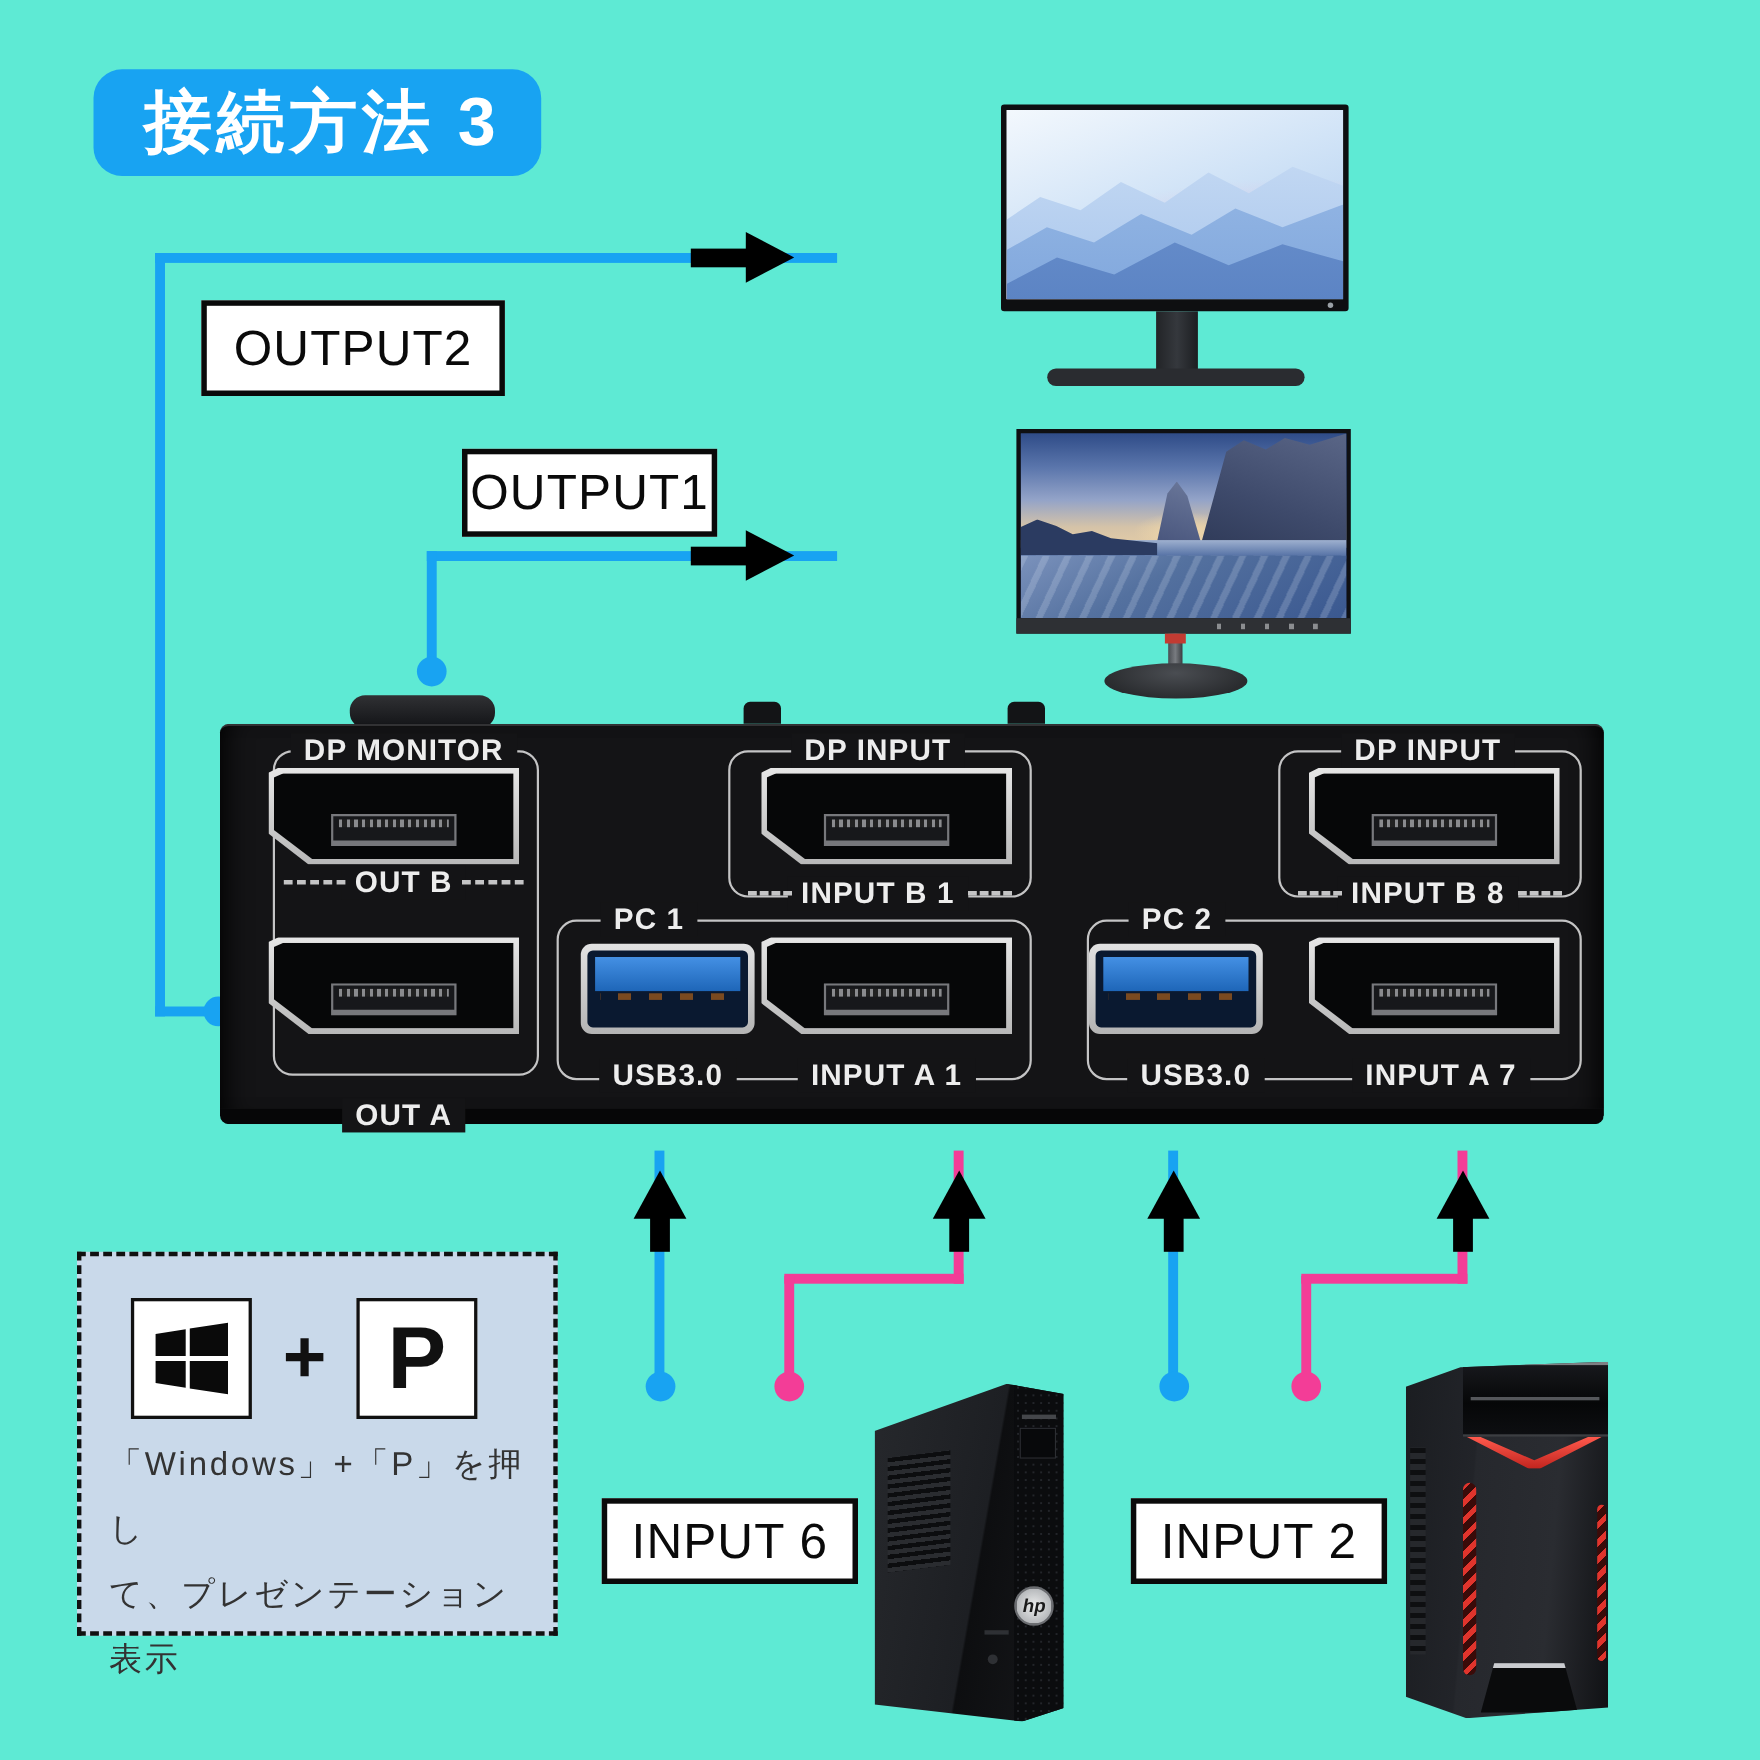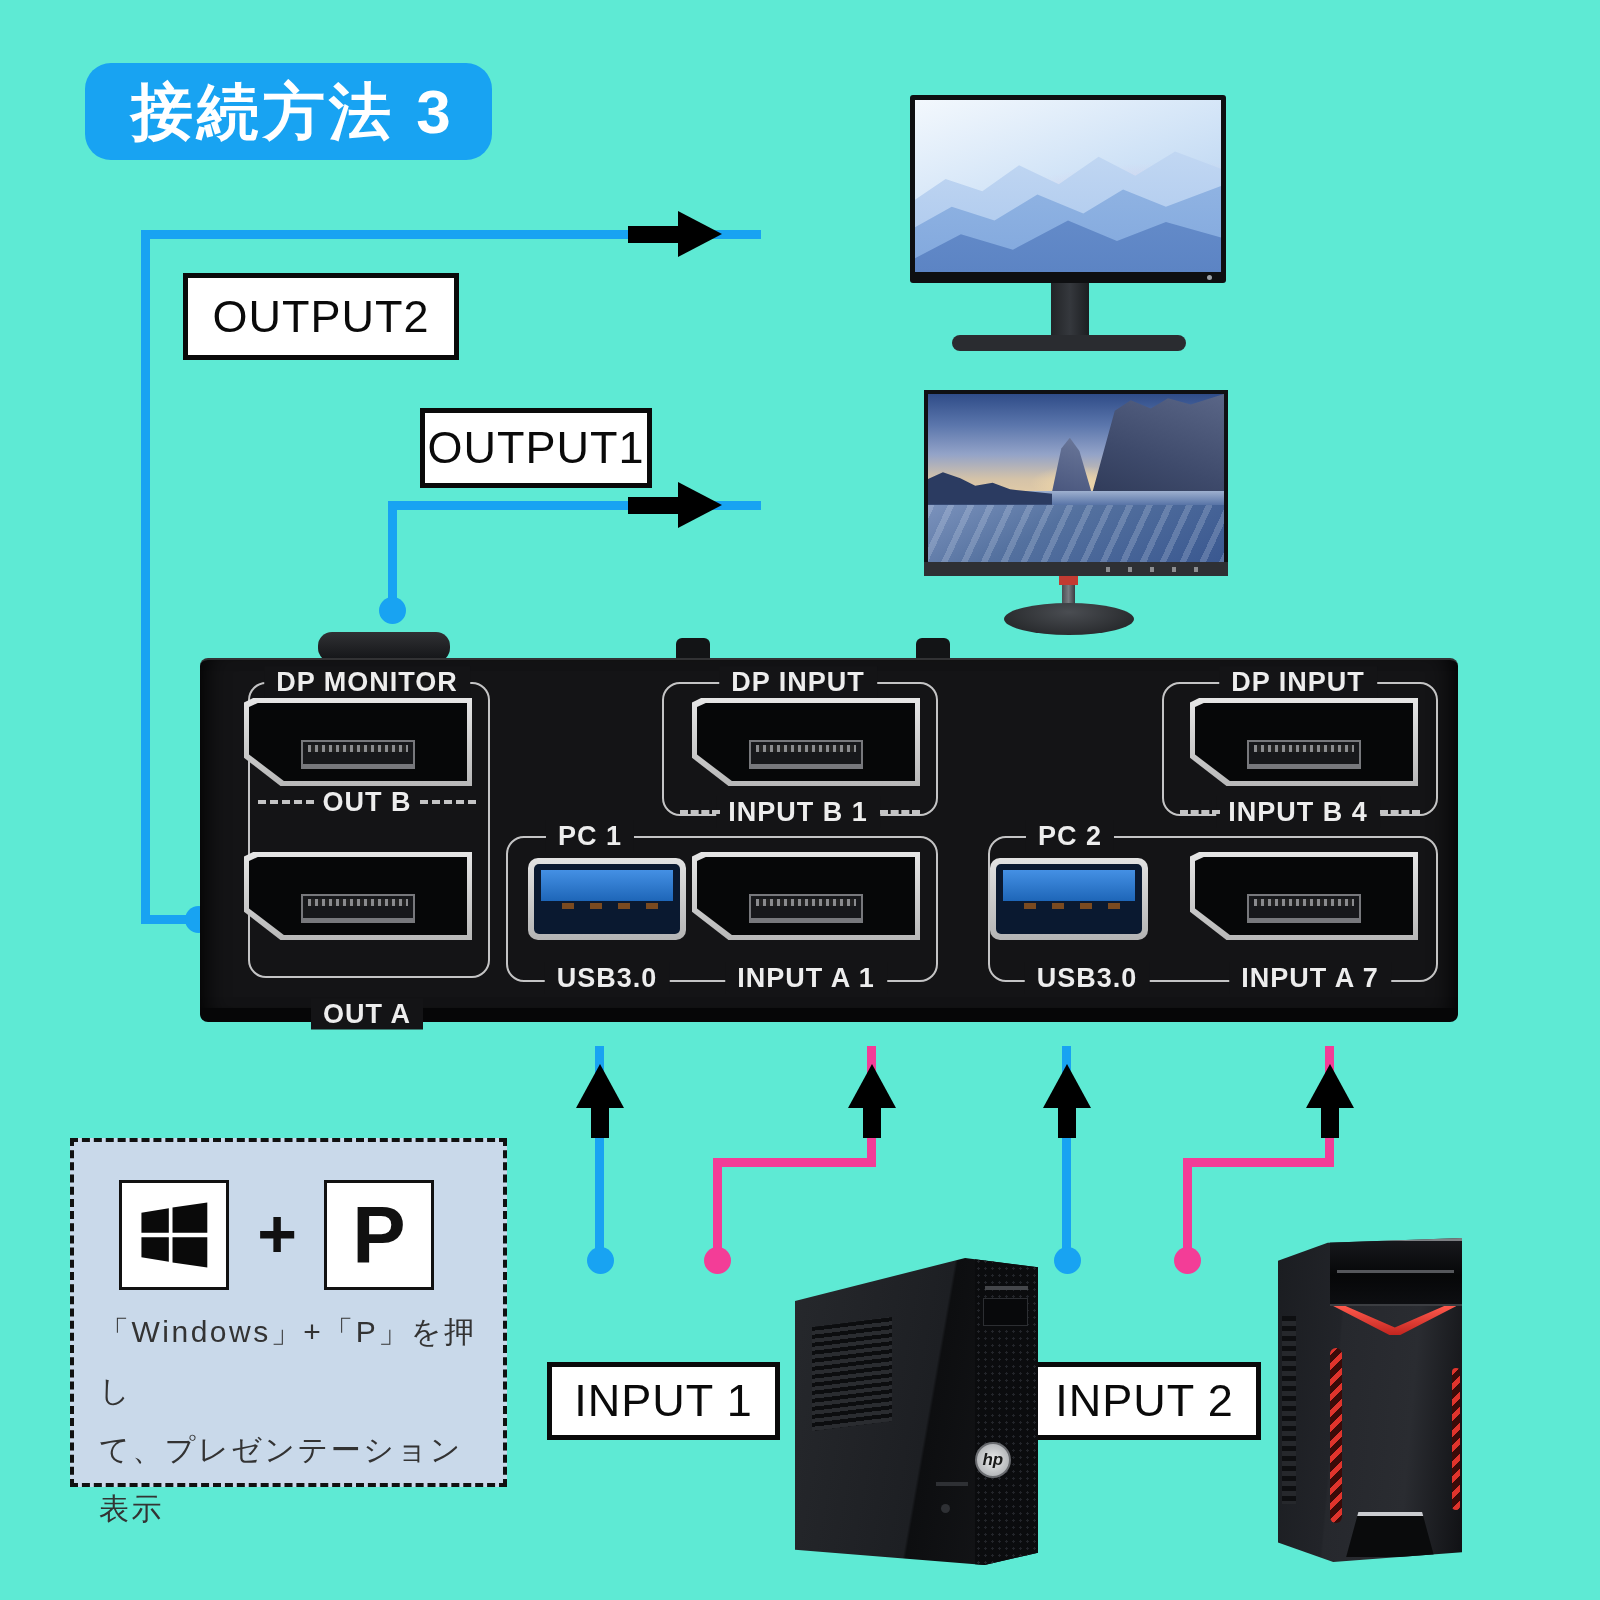--- a/index.html
+++ b/index.html
@@ -117,21 +117,21 @@
   .note{left:70px;top:1138px;width:437px;height:349px;background:#c9d9ea;border:4px dashed #111;box-sizing:border-box;}
   .keybox{position:absolute;width:110px;height:110px;background:#fff;border:3px solid #111;box-sizing:border-box;
           display:flex;align-items:center;justify-content:center;}
   .win-box{left:45px;top:38px;}
   .p-box{left:250px;top:38px;font-size:80px;font-weight:bold;color:#111;}
   .plus{position:absolute;left:163px;top:52px;width:80px;text-align:center;font-size:68px;font-weight:bold;color:#111;}
   .note-text{position:absolute;left:25px;top:160px;width:390px;font-size:30px;color:#333;
              line-height:59px;letter-spacing:2.5px;}
 
   
-  .pc1{left:795px;top:1258px;width:243px;height:307px;
+  .pc1{left:795px;top:1258px;width:172px;height:307px;
        clip-path:polygon(0 14%,70% 0,100% 3%,100% 96%,78% 100%,0 95%);
        background:linear-gradient(100deg,#26282c 0%,#1d1f23 54%,#0d0e10 55%,#17181b 100%);}
   .pc1-vents{position:absolute;left:7%;top:21%;width:33%;height:34%;
              background:repeating-linear-gradient(180deg,#0c0d0f 0 4px,#2a2c30 4px 8px);transform:skewY(-7deg);}
   .pc1-front{position:absolute;right:0;top:0;width:26%;height:100%;
              background:radial-gradient(circle,#23252a 1px,transparent 1.3px) 0 0/7px 7px,#0b0c0e;}
   .pc1-slot{position:absolute;right:4%;top:9%;width:18%;height:4px;background:#44464a;}
   .pc1-slot2{position:absolute;right:4%;top:13%;width:18%;height:26px;background:#08090b;border:1px solid #2c2e32;}
   .pc1-logo{position:absolute;left:74%;top:60%;width:36px;height:36px;border-radius:50%;
             background:radial-gradient(#eceded,#9fa2a6);border:2px solid #6a6c70;box-sizing:border-box;
@@ -175,21 +175,21 @@
   <div class="arrR-head" style="left:678px;top:211px;"></div>
 
   <div class="ln blue" style="left:388px;top:501px;width:373px;height:9px;"></div>
   <div class="ln blue" style="left:388px;top:501px;width:9px;height:112px;"></div>
   <div class="dot blue" style="left:379px;top:597px;"></div>
   <div class="arrR-shaft" style="left:628px;top:497px;"></div>
   <div class="arrR-head" style="left:678px;top:482px;"></div>
 
   <div class="abs callout out2">OUTPUT2</div>
   <div class="abs callout out1">OUTPUT1</div>
-  <div class="abs callout in1">INPUT 1</div>
+  <div class="abs callout in1">INPUT 6</div>
   <div class="abs callout in2">INPUT 2</div>
 
   <div class="abs mon1">
     <div class="scr1">
       <div class="ridge r1"></div>
       <div class="ridge r2"></div>
       <div class="ridge r3"></div>
     </div>
     <div class="mon1-led"></div>
   </div>
@@ -286,21 +286,21 @@
   <div class="dash" style="left:258px;top:800px;width:56px;"></div>
   <div class="dash" style="left:420px;top:800px;width:56px;"></div>
   <span class="etch-label" style="left:367px;top:974px;margin-top:40px;">OUT A</span>
 
   <span class="etch-label" style="left:798px;top:682px;">DP INPUT</span>
   <span class="etch-label" style="left:798px;top:812px;">INPUT B 1</span>
   <div class="dash" style="left:680px;top:810px;width:40px;"></div>
   <div class="dash" style="left:880px;top:810px;width:40px;"></div>
 
   <span class="etch-label" style="left:1298px;top:682px;">DP INPUT</span>
-  <span class="etch-label" style="left:1298px;top:812px;">INPUT B 4</span>
+  <span class="etch-label" style="left:1298px;top:812px;">INPUT B 8</span>
   <div class="dash" style="left:1180px;top:810px;width:40px;"></div>
   <div class="dash" style="left:1380px;top:810px;width:40px;"></div>
 
   <span class="etch-label" style="left:590px;top:836px;">PC 1</span>
   <span class="etch-label" style="left:607px;top:978px;">USB3.0</span>
   <span class="etch-label" style="left:806px;top:978px;">INPUT A 1</span>
 
   <span class="etch-label" style="left:1070px;top:836px;">PC 2</span>
   <span class="etch-label" style="left:1087px;top:978px;">USB3.0</span>
   <span class="etch-label" style="left:1310px;top:978px;">INPUT A 7</span>

